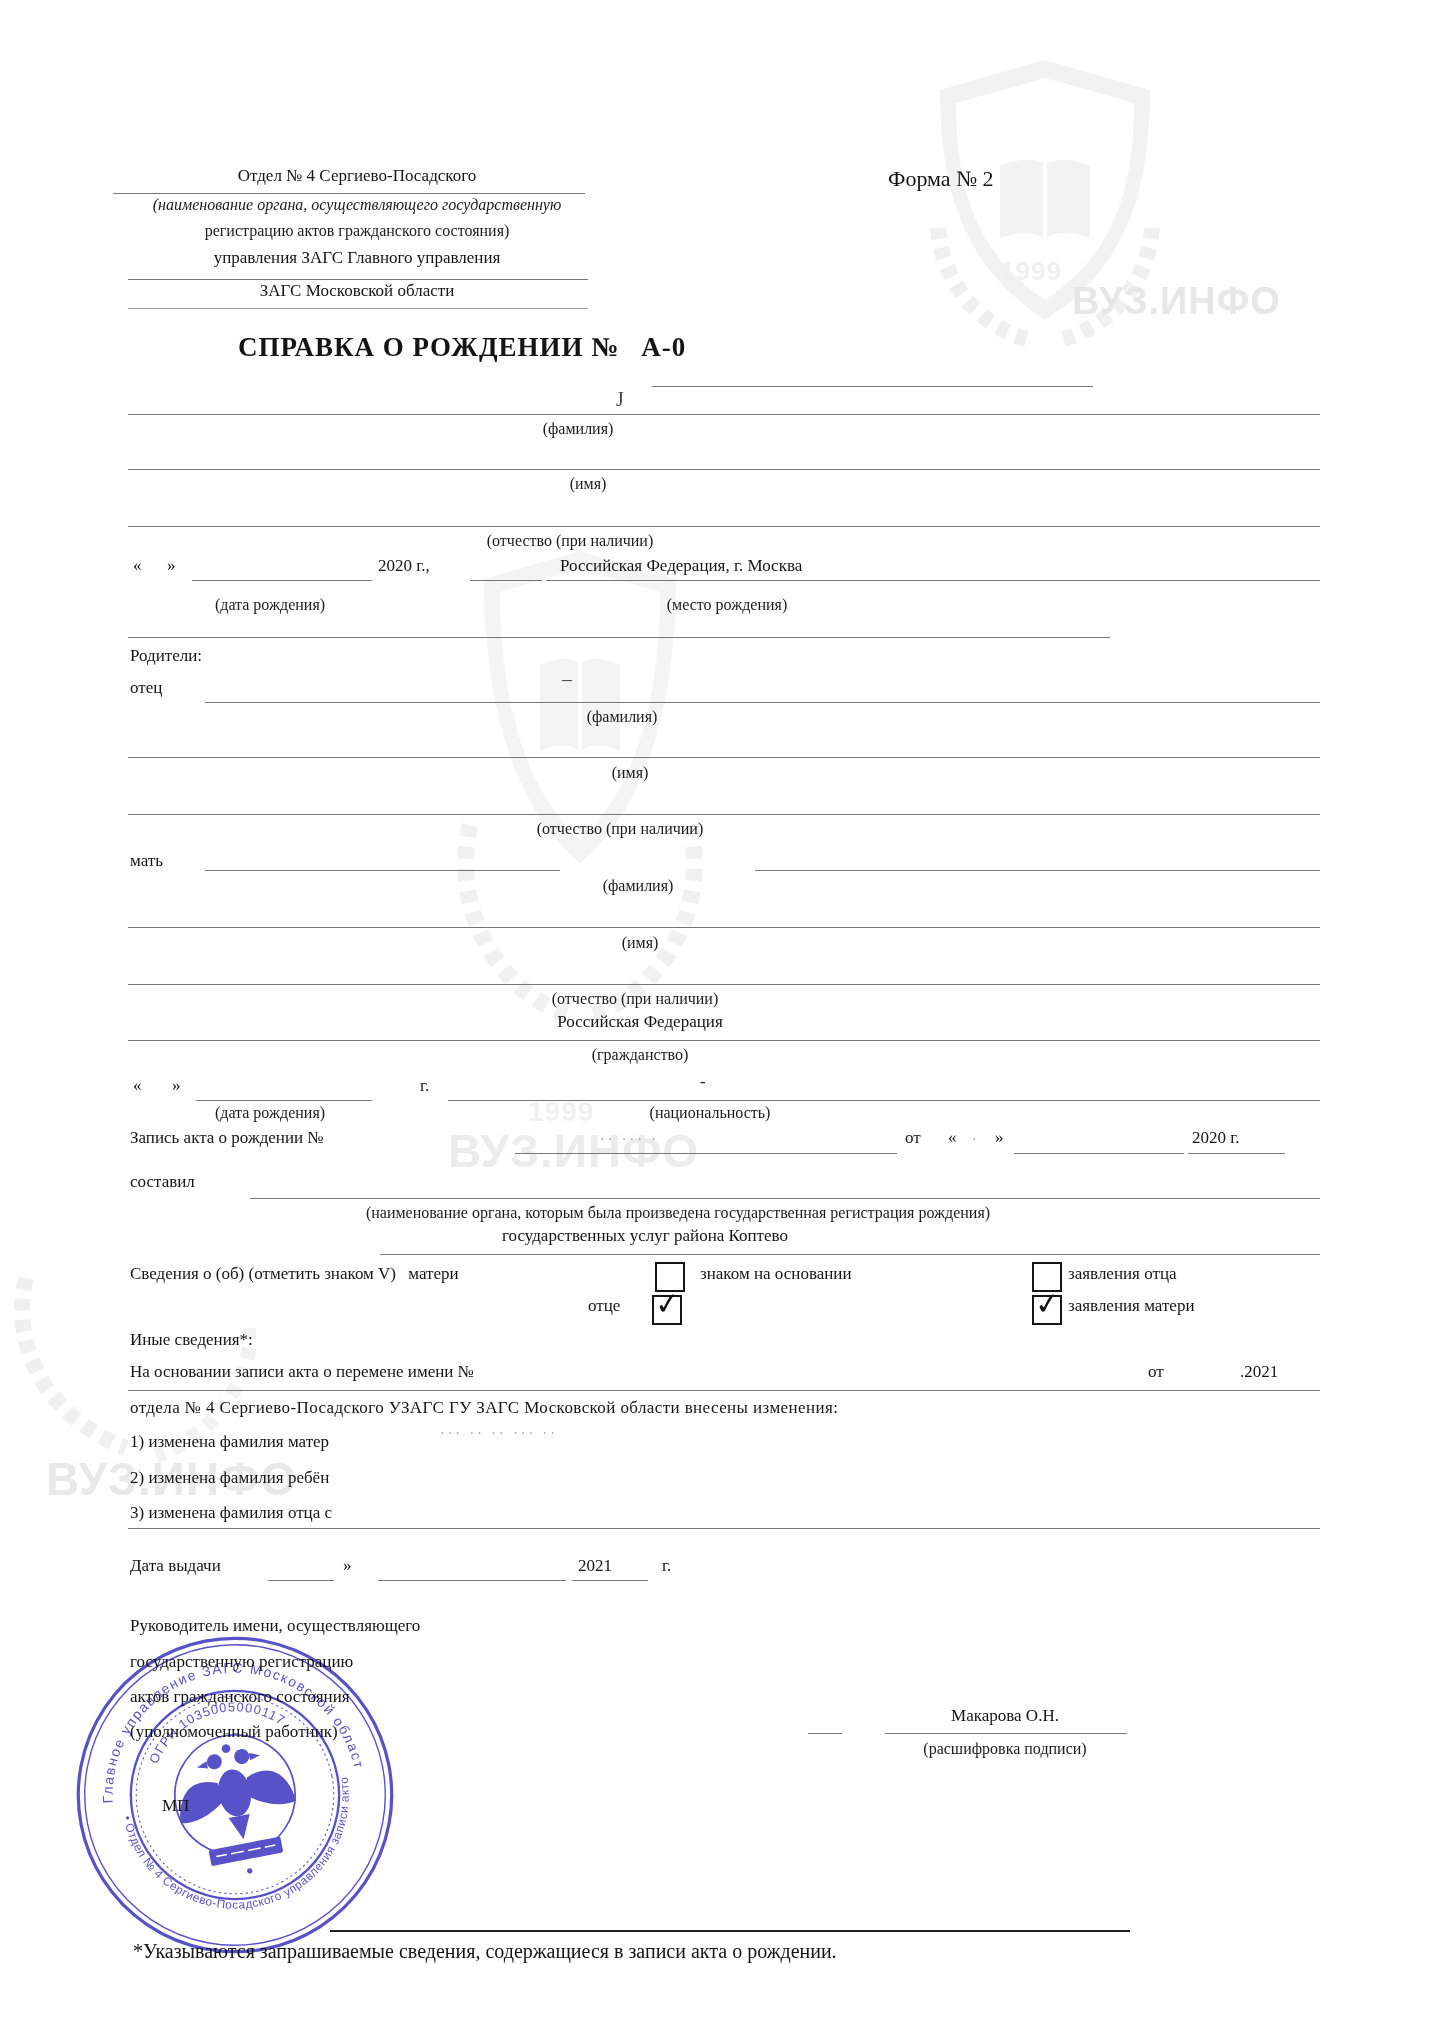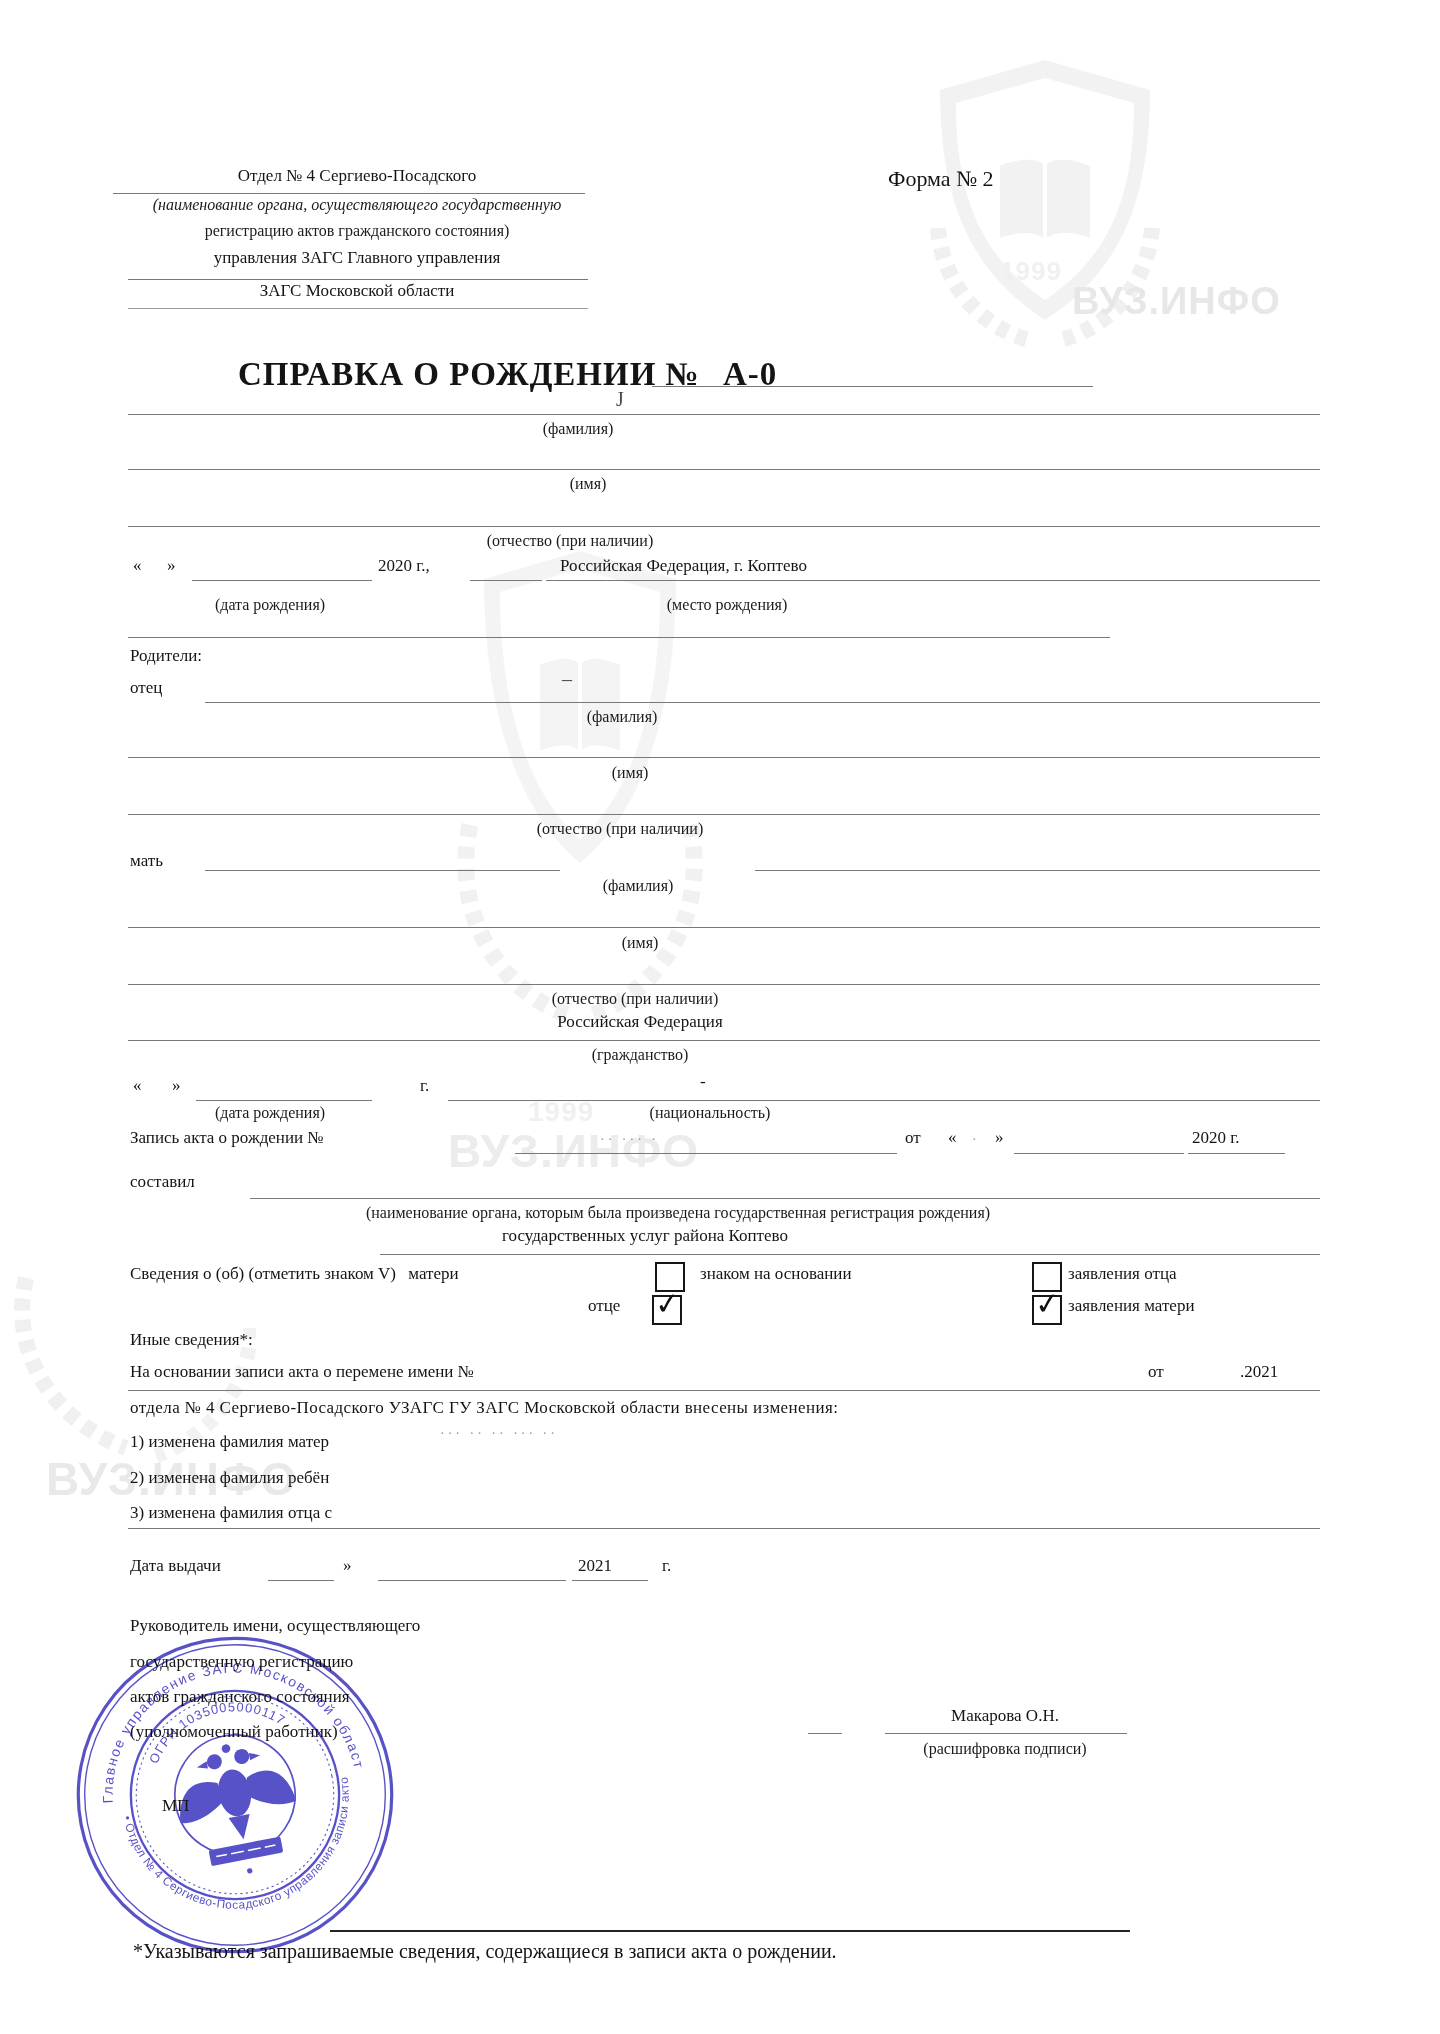--- a/index.html
+++ b/index.html
@@ -76,40 +76,40 @@
   <div class="t ctr" style="left:357px;top:166px;">Отдел № 4 Сергиево-Посадского</div>
   <div class="line" style="left:113px;top:193px;width:472px;"></div>
   <div class="cap small" style="left:357px;top:196px;font-style:italic;">(наименование органа, осуществляющего государственную</div>
   <div class="cap small" style="left:357px;top:222px;">регистрацию актов гражданского состояния)</div>
   <div class="t ctr" style="left:357px;top:248px;">управления ЗАГС Главного управления</div>
   <div class="line" style="left:128px;top:279px;width:460px;"></div>
   <div class="t ctr" style="left:357px;top:281px;">ЗАГС Московской области</div>
   <div class="line soft" style="left:128px;top:308px;width:460px;"></div>
   <div class="t" style="left:888px;top:166px;font-size:22px;">Форма № 2</div>
 
-  <div class="t b" style="left:238px;top:356px;font-size:33px;letter-spacing:1px;font-family:Liberation Serif, serif;">
+  <div class="t b" style="left:238px;top:332px;font-size:27px;letter-spacing:1px;font-family:Liberation Serif, serif;">
     <span>СПРАВКА О РОЖДЕНИИ №</span>
     <span style="margin-left:14px;">А-0</span>
   </div>
   <div class="line" style="left:652px;top:386px;width:441px;"></div>
   <div class="stray" style="left:616px;top:388px;font-size:20px;">J</div>
 
   <div class="line" style="left:128px;top:414px;width:1192px;"></div>
   <div class="cap" style="left:578px;top:420px;">(фамилия)</div>
   <div class="line" style="left:128px;top:469px;width:1192px;"></div>
   <div class="cap" style="left:588px;top:475px;">(имя)</div>
   <div class="line" style="left:128px;top:526px;width:1192px;"></div>
   <div class="cap" style="left:570px;top:532px;">(отчество (при наличии)</div>
 
   <div class="t" style="left:133px;top:556px;">«</div>
   <div class="t" style="left:167px;top:556px;">»</div>
   <div class="line" style="left:192px;top:580px;width:180px;"></div>
   <div class="t" style="left:378px;top:556px;">2020 г.,</div>
   <div class="line" style="left:470px;top:580px;width:72px;"></div>
-  <div class="t" style="left:560px;top:556px;">Российская Федерация, г. Коптево</div>
+  <div class="t" style="left:560px;top:556px;">Российская Федерация, г. Москва</div>
   <div class="line" style="left:546px;top:580px;width:774px;"></div>
   <div class="cap" style="left:270px;top:596px;">(дата рождения)</div>
   <div class="cap" style="left:707px;top:596px;margin-left:20px;">(место рождения)</div>
 
   <div class="line" style="left:128px;top:637px;width:982px;"></div>
 
   <div class="t" style="left:130px;top:646px;">Родители:</div>
 
   <div class="t" style="left:130px;top:678px;">отец</div>
   <div class="stray" style="left:562px;top:668px;font-size:20px;">–</div>

